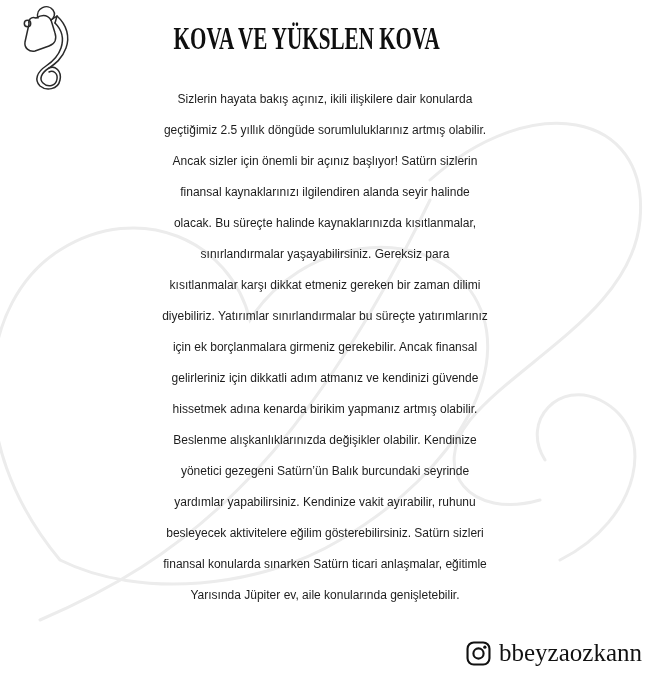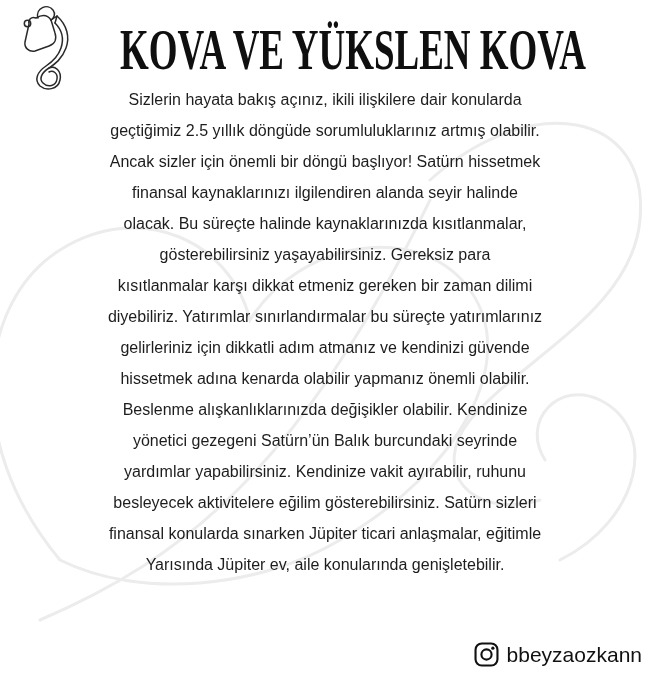--- a/index.html
+++ b/index.html
@@ -19,43 +19,43 @@
   .watermark{
     position:absolute;left:0;top:0;z-index:0;
   }
   .card{position:relative;z-index:1;width:650px;height:673px;}
   .header{position:relative;height:84px;}
   .jug-icon{position:absolute;left:12px;top:1px;}
   .page-title{
     position:absolute;left:0;right:36px;top:22px;margin:0;
     text-align:center;white-space:nowrap;
     font-family:"Liberation Serif",serif;
-    font-weight:700;font-size:56px;line-height:1;
+    font-weight:700;font-size:32px;line-height:1;
     color:var(--title);
   }
   .page-title .squeeze{
     display:inline-block;
     transform:scaleX(0.66);
     transform-origin:50% 50%;
     letter-spacing:0px;
   }
   .body-text{
     text-align:center;
-    font-size:16px;line-height:31px;
+    font-size:12px;line-height:31px;
     color:var(--text);
     letter-spacing:0px;
   }
   .body-text .line{white-space:nowrap;}
   .footer{
     position:absolute;right:8px;bottom:6px;
     display:flex;align-items:center;gap:8px;
   }
   .ig-handle{
-    font-family:Liberation Sans, sans-serif;
-    font-size:21px;color:var(--footer_text);
+    font-family:Liberation Serif, serif;
+    font-size:25px;color:var(--footer_text);
   }
 </style>
 </head>
 <body>
 
 <svg class="watermark" width="650" height="673" viewBox="0 0 650 673" fill="none">
   <g stroke="var(--watermark)" stroke-width="3" fill="none" stroke-linecap="round">
     <path d="M 60,560 C -40,440 -20,300 60,250 C 140,200 230,240 250,320 C 300,240 420,220 470,290 C 520,360 460,470 340,540 C 260,588 140,600 60,560 Z"></path>
     <path d="M 430,180 C 530,90 650,110 640,220 C 632,310 520,360 470,420 C 430,470 470,520 540,500"></path>
     <path d="M 40,620 C 180,560 300,470 430,200"></path>
@@ -78,33 +78,34 @@
       </g>
     </svg>
     <h1 class="page-title">
       <span class="squeeze">KOVA VE YÜKSLEN KOVA</span>
     </h1>
   </div>
 
   <div class="body-text">
       <div class="line">Sizlerin hayata bakış açınız, ikili ilişkilere dair konularda</div>
       <div class="line">geçtiğimiz 2.5 yıllık döngüde sorumluluklarınız artmış olabilir.</div>
-      <div class="line">Ancak sizler için önemli bir döngü başlıyor! Satürn hissetmek</div>
+      <div class="line">Ancak sizler için önemli bir açınız başlıyor! Satürn sizlerin</div>
       <div class="line">finansal kaynaklarınızı ilgilendiren alanda seyir halinde</div>
       <div class="line">olacak. Bu süreçte halinde kaynaklarınızda kısıtlanmalar,</div>
-      <div class="line">gösterebilirsiniz yaşayabilirsiniz. Gereksiz para</div>
+      <div class="line">sınırlandırmalar yaşayabilirsiniz. Gereksiz para</div>
       <div class="line">kısıtlanmalar karşı dikkat etmeniz gereken bir zaman dilimi</div>
       <div class="line">diyebiliriz. Yatırımlar sınırlandırmalar bu süreçte yatırımlarınız</div>
+      <div class="line">için ek borçlanmalara girmeniz gerekebilir. Ancak finansal</div>
       <div class="line">gelirleriniz için dikkatli adım atmanız ve kendinizi güvende</div>
-      <div class="line">hissetmek adına kenarda olabilir yapmanız önemli olabilir.</div>
+      <div class="line">hissetmek adına kenarda birikim yapmanız artmış olabilir.</div>
       <div class="line">Beslenme alışkanlıklarınızda değişikler olabilir. Kendinize</div>
       <div class="line">yönetici gezegeni Satürn’ün Balık burcundaki seyrinde</div>
       <div class="line">yardımlar yapabilirsiniz. Kendinize vakit ayırabilir, ruhunu</div>
       <div class="line">besleyecek aktivitelere eğilim gösterebilirsiniz. Satürn sizleri</div>
-      <div class="line">finansal konularda sınarken Jüpiter ticari anlaşmalar, eğitimle</div>
+      <div class="line">finansal konularda sınarken Satürn ticari anlaşmalar, eğitimle</div>
       <div class="line">Yarısında Jüpiter ev, aile konularında genişletebilir.</div>
     </div>
 
   <div class="footer">
     <svg width="25" height="25" viewBox="0 0 26 26" fill="none">
       <rect x="1.6" y="1.6" width="22.8" height="22.8" rx="6.5" stroke="#111" stroke-width="2.2"></rect>
       <circle cx="13" cy="13" r="5.3" stroke="#111" stroke-width="2.2"></circle>
       <circle cx="19.6" cy="6.4" r="1.7" fill="#111"></circle>
     </svg>
     <span class="ig-handle">bbeyzaozkann</span>

